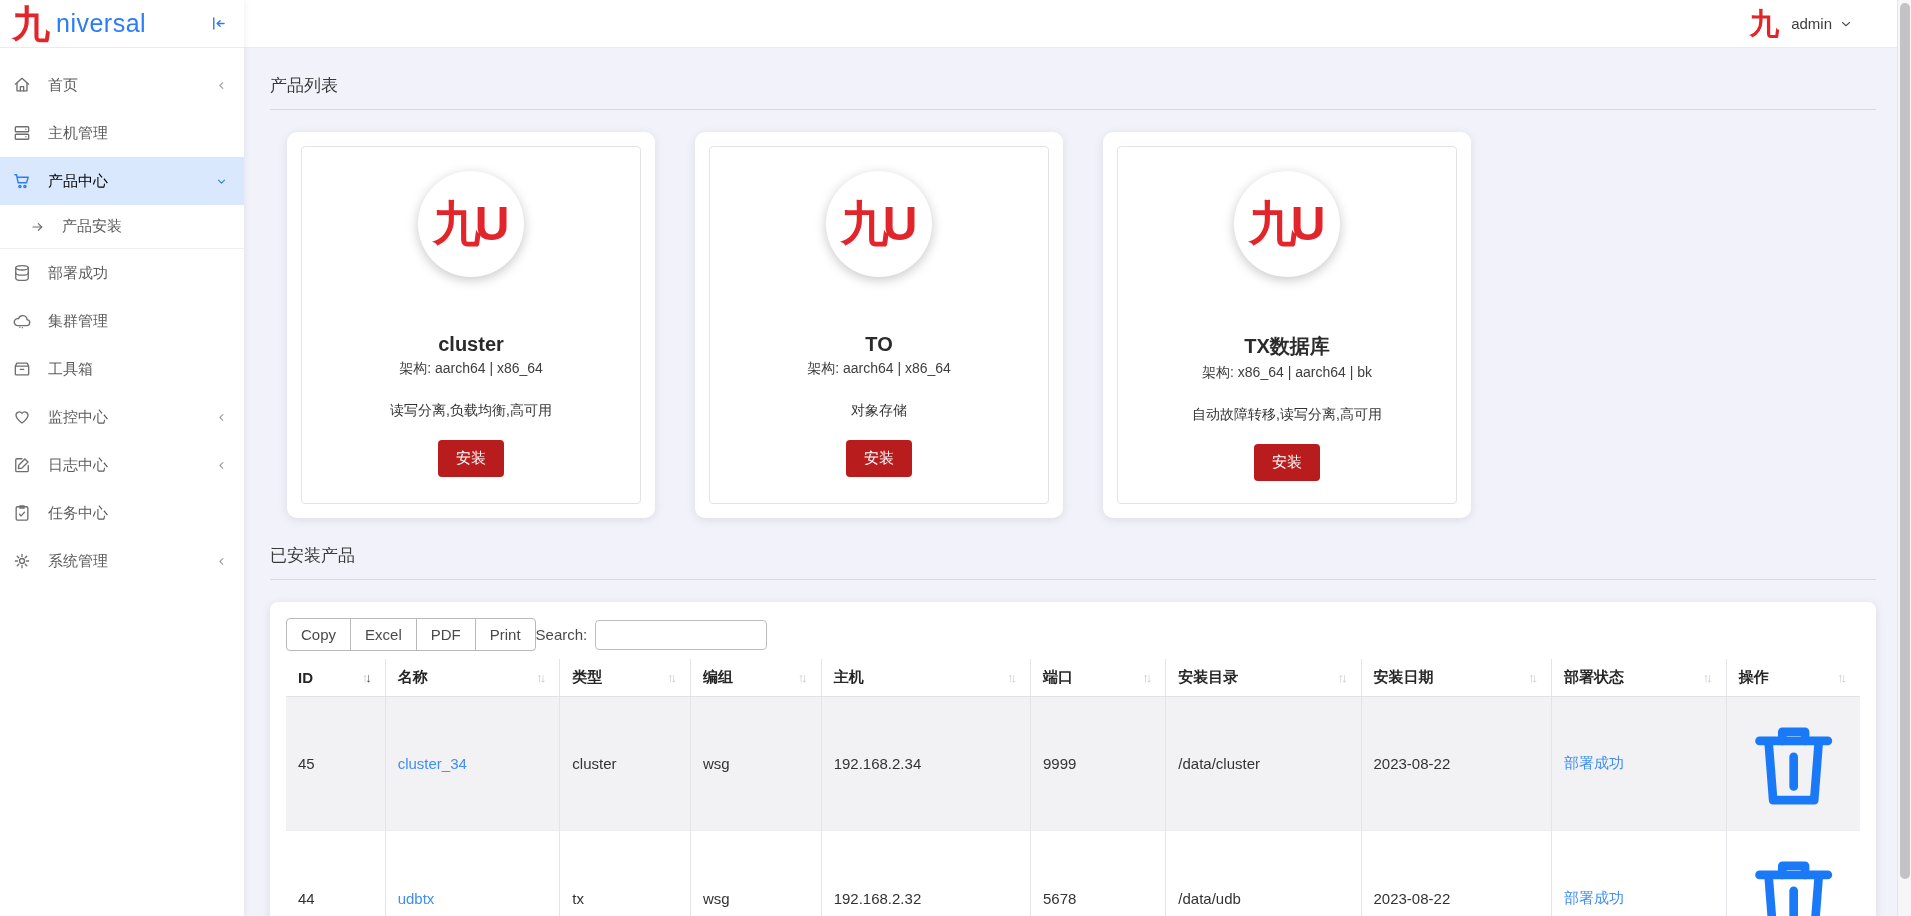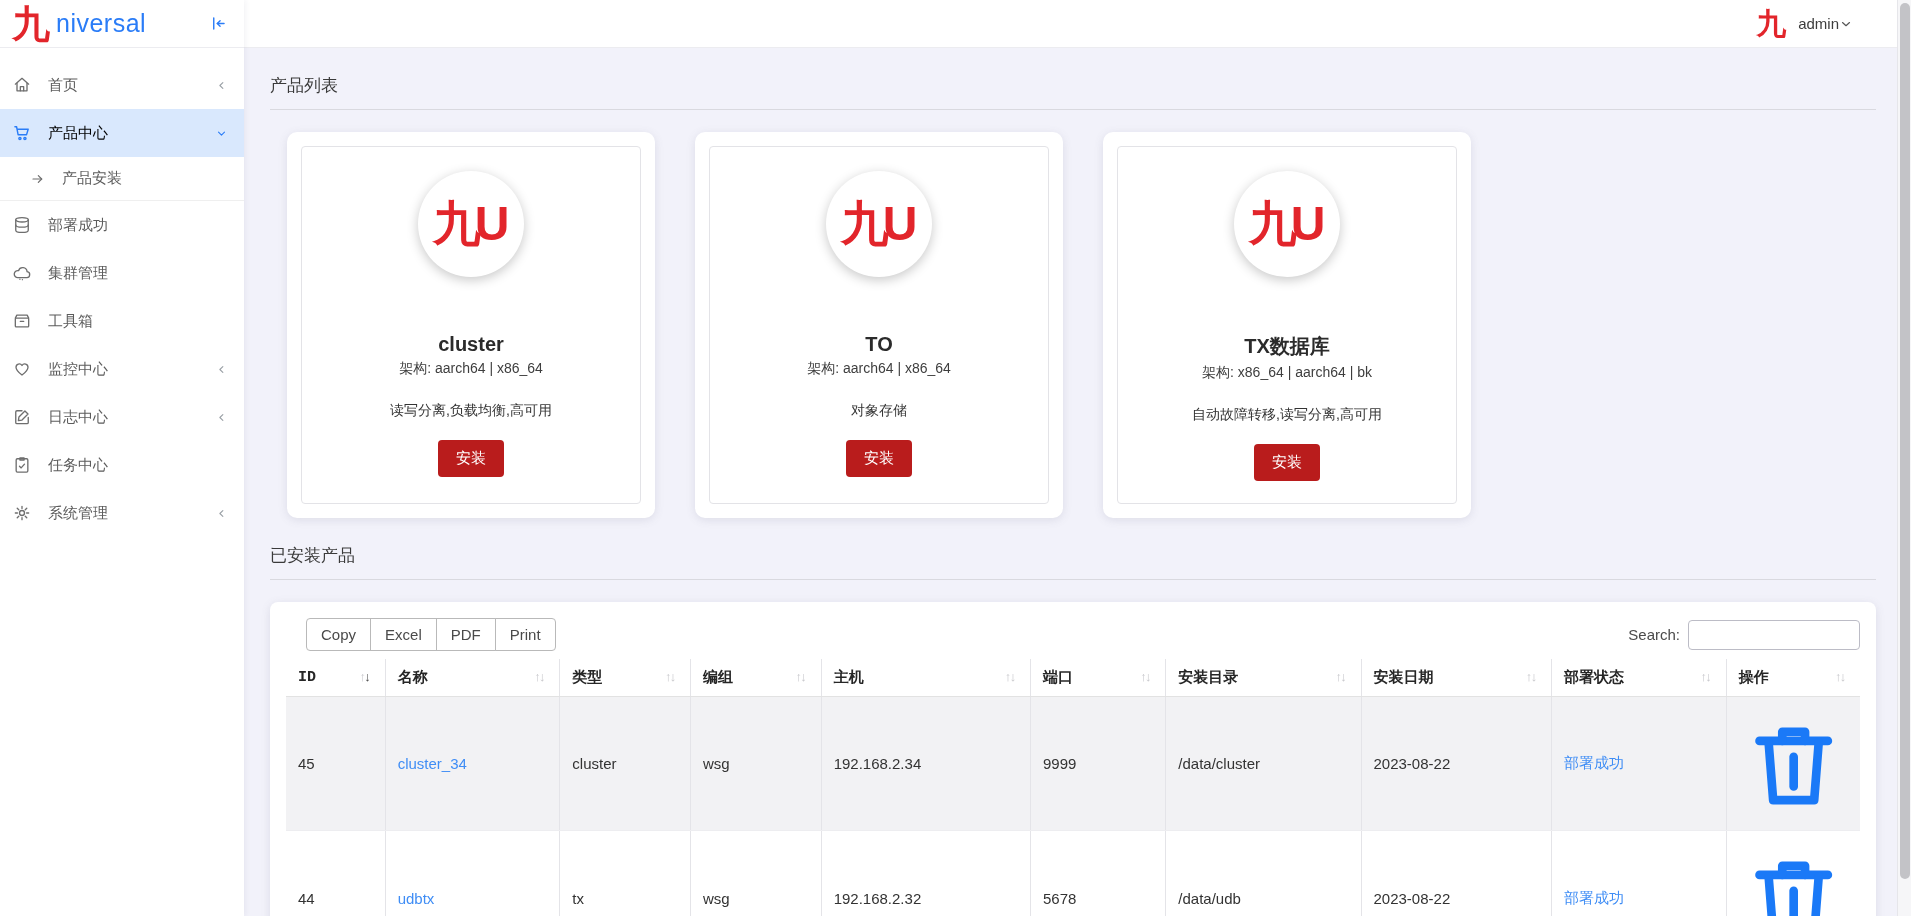--- a/index.html
+++ b/index.html
@@ -29,21 +29,21 @@
   .nav-item.active .icn, .nav-item.active .chev { color:#2a7cf7; }
   .nav-sub { height:44px; display:flex; align-items:center; gap:16px; padding:0 16px 0 30px;
              font-size:15px; color:#5c5c5c; border-bottom:1px solid #efefef; cursor:pointer; }
   .nav-sub .icn { width:16px; height:16px; color:#6e6e6e; flex:none; }
 
   
   .topbar { position:absolute; left:244px; right:0; top:0; height:48px; background:#fff;
             border-bottom:1px solid #ececf0; display:flex; align-items:center;
             justify-content:flex-end; padding-right:58px; gap:12px; z-index:1; }
   .topbar-mark { color:#e2252b; font-size:30px; font-weight:700; line-height:32px; }
-  .user-menu { display:flex; align-items:center; font-size:15px; color:#3d3d3d; cursor:pointer; }
+  .user-menu { display:flex; align-items:center; gap:7px; font-size:15px; color:#3d3d3d; cursor:pointer; }
   .user-menu .chev { color:#555; }
 
   
   main { position:absolute; left:244px; top:48px; right:14px; bottom:0; padding:26px 21px 0 26px; overflow:hidden; }
   .sec-title { font-size:17px; font-weight:400; color:#3a3a3a; margin-bottom:12px; }
   .sec-rule { border:0; border-top:1px solid #d9d9df; margin-bottom:22px; }
 
   
   .cards { display:flex; gap:40px; margin:0 0 26px 17px; }
   .card { width:368px; background:#fff; border-radius:10px; box-shadow:0 2px 10px rgba(90,90,120,.14); padding:14px; }
@@ -52,36 +52,36 @@
                  box-shadow:0 3px 12px rgba(0,0,0,.22); display:flex; align-items:center; justify-content:center; }
   .logo-circle span { color:#e2252b; font-size:48px; font-weight:700; letter-spacing:-6px; padding-right:6px; }
   .card-title { margin-top:56px; font-size:20px; font-weight:700; color:#2b2b2b; }
   .card-arch { margin-top:4px; font-size:14px; color:#3e3e3e; }
   .card-desc { margin-top:24px; font-size:14px; color:#333; }
   .btn-install { margin-top:20px; background:#b91c1c; color:#fff; border:0; border-radius:4px;
                  padding:9px 18px; font-size:15px; cursor:pointer; font-family:inherit; }
 
   
   .panel { background:#fff; border-radius:8px; box-shadow:0 2px 10px rgba(90,90,120,.14); padding:16px; }
-  .toolbar { display:flex; justify-content:space-between; align-items:center; margin-bottom:8px;margin-left:20px; }
+  .toolbar { display:flex; align-items:center; margin-bottom:8px; }
   .btn-group { display:inline-flex; }
   .btn-group button { background:#fff; border:1px solid #b9b9b9; color:#4a4a4a; font-size:15px;
                       padding:7px 14px; margin-left:-1px; cursor:pointer; font-family:inherit; }
   .btn-group button:first-child { border-radius:4px 0 0 4px; margin-left:0; }
   .btn-group button:last-child { border-radius:0 4px 4px 0; }
   .search { display:flex; align-items:center; gap:8px; font-size:15px; color:#4a4a4a; }
   .search input { width:172px; height:30px; border:1px solid #bcbcc6; border-radius:4px; padding:0 8px;
                   font-size:14px; font-family:inherit; }
 
   table { width:100%; border-collapse:collapse; table-layout:fixed; font-size:15px; color:#333; }
   th { text-align:left; font-weight:700; color:#262626; padding:9px 12px; border-bottom:1px solid #e2e2e2; }
   th + th, td + td { border-left:1px solid #e4e4e8; }
   td { padding:12px 12px; border-bottom:1px solid #ededf0; }
   tbody tr:nth-child(odd) { background:#f2f2f4; }
-  .th-in { display:flex; justify-content:space-between; align-items:center; cursor:pointer;font-family:Liberation Mono, monospace; }
+  .th-in { display:flex; justify-content:space-between; align-items:center; cursor:pointer; }
   .sort { color:#c8c8cc; font-size:13px; letter-spacing:-3px; padding-right:4px; white-space:nowrap; }
   th.sorted .sort .dn { color:#4a4a4a; }
   .tbl-link { color:#3f8df5; text-decoration:none; cursor:pointer; }
   .trash { color:#1a79f7; width:19px; height:19px; cursor:pointer; }
 
   
   .scroll-track { position:absolute; right:0; top:0; width:14px; height:100%; background:#f6f6f8;
                   border-left:1px solid #e6e6ea; z-index:5; }
   .scroll-thumb { position:absolute; top:3px; left:2px; width:10px; height:876px; background:#c3c3c7; border-radius:5px; }
 </style>
@@ -108,20 +108,30 @@
             <path d="M6 10v9h12v-9"></path>
             <path d="M10 19v-5h4v5"></path>
           </svg>
         </span>
       <span>首页</span>
       <span class="chev">
           <svg width="13" height="13" viewBox="0 0 24 24" fill="none" stroke="currentColor" stroke-width="2" stroke-linecap="round" stroke-linejoin="round">
             <path d="M14.5 6.5 9 12l5.5 5.5"></path>
           </svg>
         </span>
+    </div>
+    <div class="nav-item">
+      <span class="icn">
+          <svg viewBox="0 0 24 24" fill="none" stroke="currentColor" stroke-width="1.6" stroke-linecap="round" stroke-linejoin="round">
+            <rect x="4" y="4.5" width="16" height="6" rx="1"></rect>
+            <rect x="4" y="13.5" width="16" height="6" rx="1"></rect>
+            <path d="M16.6 7.5h.01M16.6 16.5h.01"></path>
+          </svg>
+        </span>
+      <span>主机管理</span>
     </div>
     <div class="nav-item active">
       <span class="icn">
           <svg viewBox="0 0 24 24" fill="none" stroke="currentColor" stroke-width="1.7" stroke-linecap="round" stroke-linejoin="round">
             <path d="M3.5 4.5h2l1.8 9.5h10.2l1.9-6.5H6.2"></path>
             <circle cx="9.5" cy="18.5" r="1.3"></circle>
             <circle cx="15.5" cy="18.5" r="1.3"></circle>
           </svg>
         </span>
       <span>产品中心</span>

